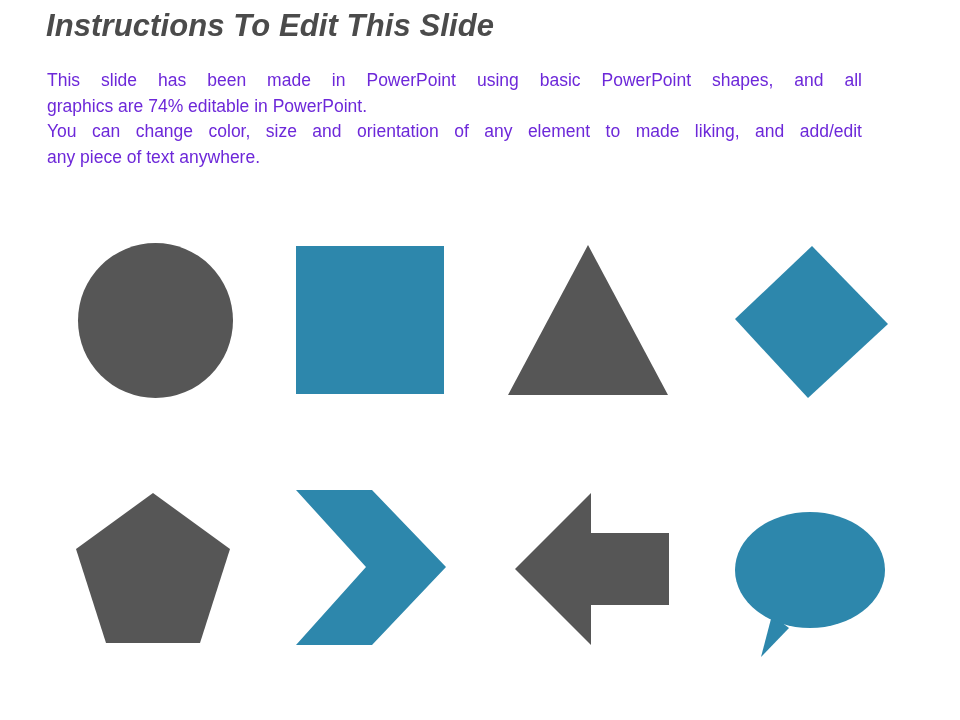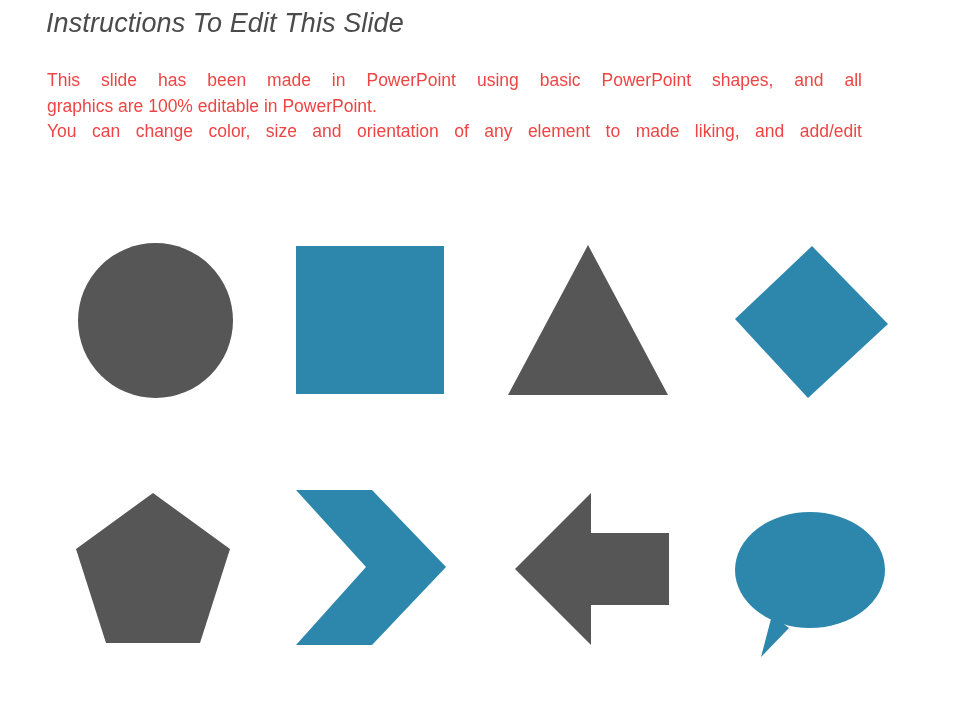--- a/index.html
+++ b/index.html
@@ -19,39 +19,39 @@
     overflow: hidden;
   }
 
   
   #slide-title {
     position: absolute;
     left: 46px;
     top: 8px;
     width: 700px;
     font-family: "Liberation Sans", sans-serif;
-    font-size: 27px;
+    font-size: 31px;
     font-style: italic;
-    font-weight: 400;
+    font-weight: 700;
     color: #4b4b4b;
     letter-spacing: 0.1px;
     white-space: nowrap;
   }
 
   #body-copy {
     position: absolute;
     left: 47px;
     top: 68px;
     width: 815px;
   }
   .body-line {
     font-family: "Liberation Sans", sans-serif;
     font-size: 17.5px;
     line-height: 25.5px;
-    color: #ef4444;
+    color: #6d28d9;
     margin: 0;
   }
   .body-line.justified {
     text-align: justify;
     text-align-last: justify;
   }
   .body-line.plain {
     text-align: left;
   }
 
@@ -138,22 +138,23 @@
 </style>
 </head>
 <body>
 
 <div id="slide">
 
   <div id="slide-title">Instructions To Edit This Slide</div>
 
   <div id="body-copy">
     <p class="body-line justified">This slide has been made in PowerPoint using basic PowerPoint shapes, and all</p>
-    <p class="body-line plain">graphics are 100% editable in PowerPoint.</p>
+    <p class="body-line plain">graphics are 74% editable in PowerPoint.</p>
     <p class="body-line justified">You can change color, size and orientation of any element to made liking, and add/edit</p>
+    <p class="body-line plain">any piece of text anywhere.</p>
   </div>
 
   <div class="shape" id="shape-circle">
     <div class="disc"></div>
   </div>
 
   <div class="shape" id="shape-square">
     <div class="box"></div>
   </div>
 

